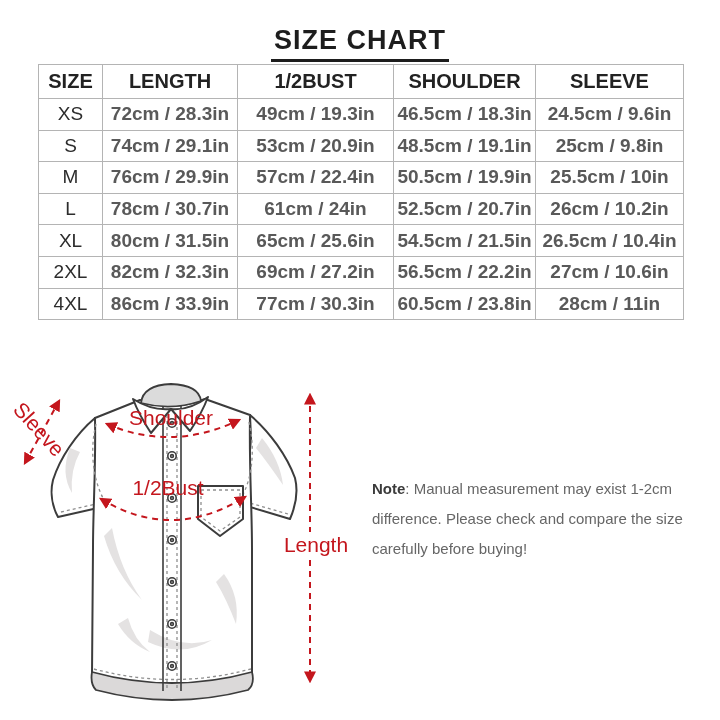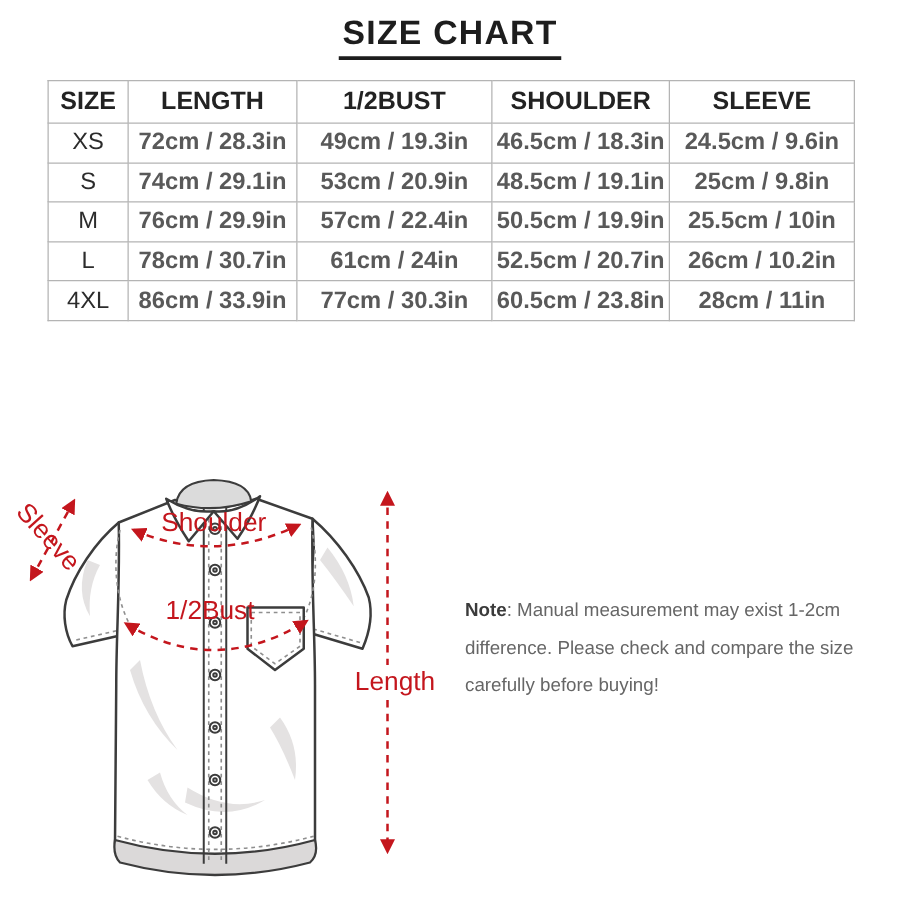--- a/index.html
+++ b/index.html
@@ -3,21 +3,21 @@
 <meta charset="utf-8">
 <style>
   html,body{margin:0;padding:0;}
   body{
     width:720px;height:720px;position:relative;background:#ffffff;
     font-family:"Liberation Sans","DejaVu Sans",sans-serif;
     overflow:hidden;
     -webkit-font-smoothing:antialiased;
   }
   
-  .title-wrap{text-align:center;padding-top:11px;}
+  .title-wrap{text-align:center;padding-top:25px;}
   .page-title{
     display:inline-block;margin:0;padding:0 3px 3px 3px;
     font-size:27px;font-weight:bold;letter-spacing:1px;color:#1d1d1d;
     border-bottom:3px solid #1d1d1d;
   }
   
   table.size-chart{
     position:absolute;left:38px;top:64px;width:645px;
     border-collapse:collapse;table-layout:fixed;
   }
@@ -97,20 +97,34 @@
       <td>57cm / 22.4in</td>
       <td>50.5cm / 19.9in</td>
       <td>25.5cm / 10in</td>
     </tr>
     <tr>
       <td class="c-size">L</td>
       <td>78cm / 30.7in</td>
       <td>61cm / 24in</td>
       <td>52.5cm / 20.7in</td>
       <td>26cm / 10.2in</td>
+    </tr>
+    <tr>
+      <td class="c-size">XL</td>
+      <td>80cm / 31.5in</td>
+      <td>65cm / 25.6in</td>
+      <td>54.5cm / 21.5in</td>
+      <td>26.5cm / 10.4in</td>
+    </tr>
+    <tr>
+      <td class="c-size">2XL</td>
+      <td>82cm / 32.3in</td>
+      <td>69cm / 27.2in</td>
+      <td>56.5cm / 22.2in</td>
+      <td>27cm / 10.6in</td>
     </tr>
     <tr>
       <td class="c-size">4XL</td>
       <td>86cm / 33.9in</td>
       <td>77cm / 30.3in</td>
       <td>60.5cm / 23.8in</td>
       <td>28cm / 11in</td>
     </tr>
   </tbody>
 </table>

